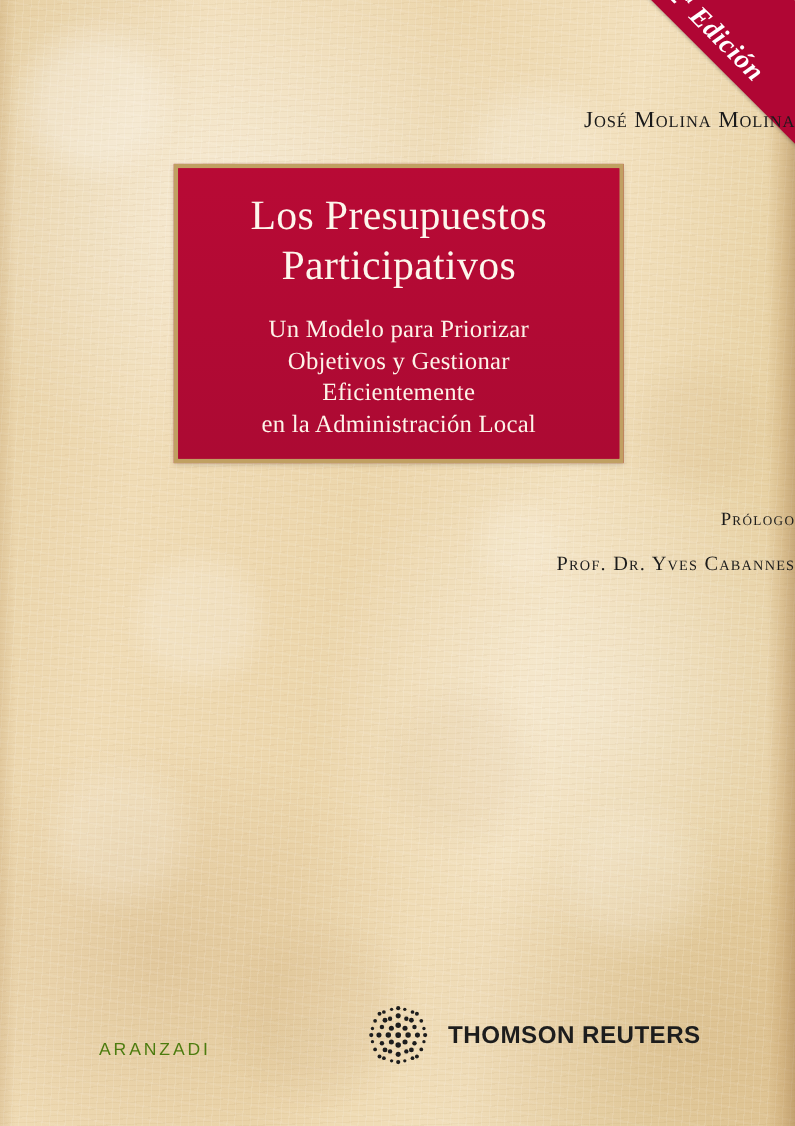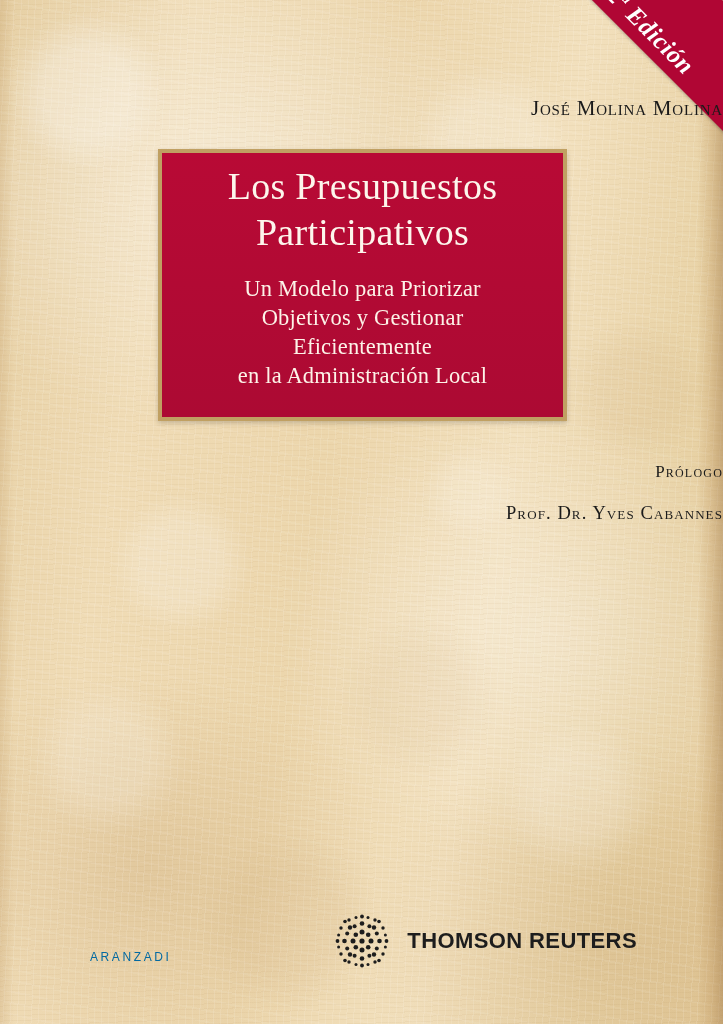--- a/index.html
+++ b/index.html
@@ -119,21 +119,21 @@
     height: 272px;
     box-sizing: border-box;
     border: 4px solid #c0a062;
     background: #b30c36;
     box-shadow: 0 2px 5px rgba(0,0,0,0.18);
   }
   .title-panel {
     position: absolute;
     inset: 0;
     background: linear-gradient(180deg, #b80a35 0%, #ac0a33 100%);
-    padding: 6px 22px 0 22px;
+    padding: 16px 22px 0 22px;
     box-sizing: border-box;
     text-align: center;
   }
   .title-main {
     color: #fdf6ec;
     font-size: 38px;
     line-height: 1.22;
     letter-spacing: 0.3px;
     margin: 4px 0 0 0;
   }
@@ -165,23 +165,23 @@
     font-size: 18.5px;
     font-variant: small-caps;
     letter-spacing: 1.1px;
   }
 
   
   .imprint {
     position: absolute;
     left: 90px;
     bottom: 60px;
-    font-size: 12px;
+    font-size: 16px;
     letter-spacing: 2.6px;
-    color: #0369a1;
+    color: #4d7c0f;
     font-family: "Liberation Sans", sans-serif;
   }
   .publisher {
     position: absolute;
     right: 86px;
     bottom: 52px;
     display: flex;
     align-items: center;
     gap: 14px;
   }

